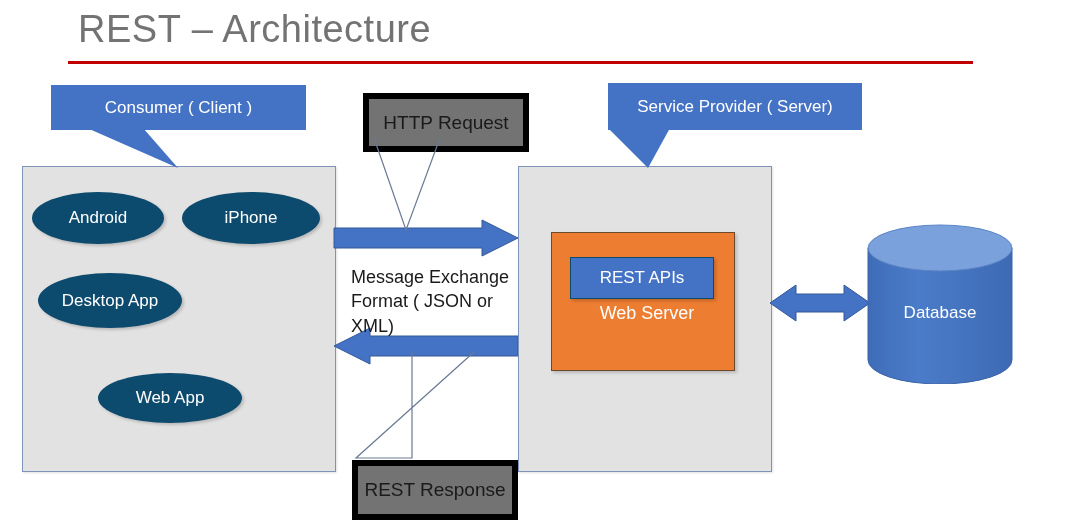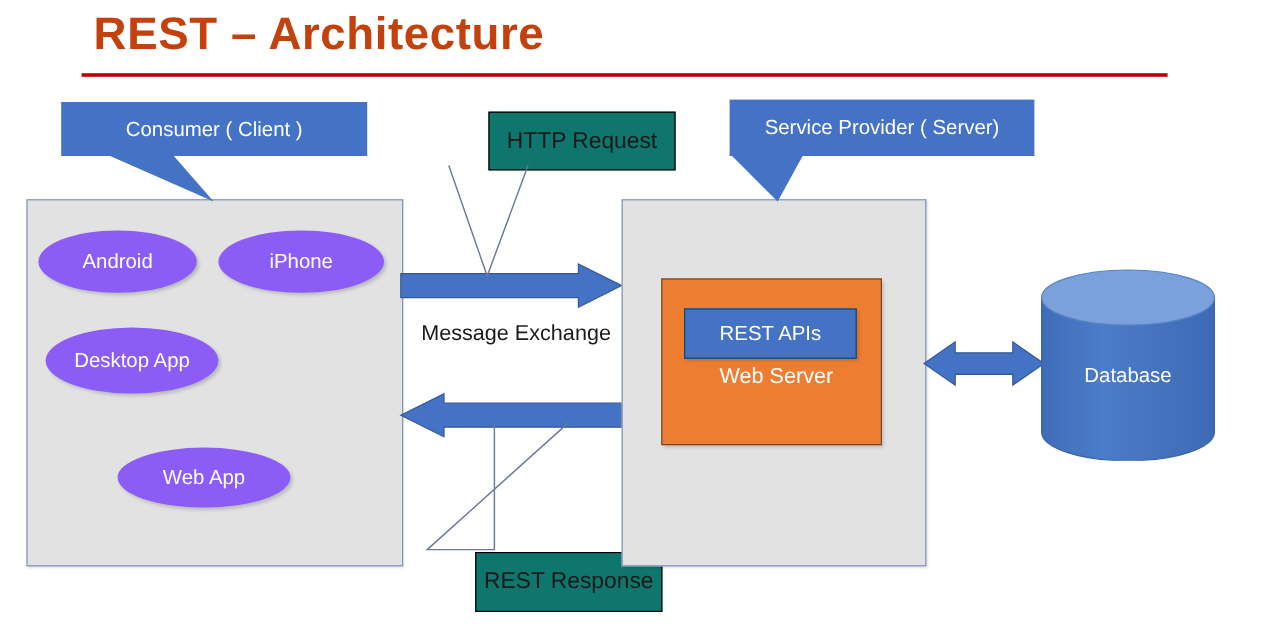--- a/index.html
+++ b/index.html
@@ -16,22 +16,22 @@
     font-family: "Liberation Sans", sans-serif;
     overflow: hidden;
   }
 
   
   #page-title {
     position: absolute;
     left: 78px;
     top: 8px;
     font-size: 38px;
-    font-weight: 700;
-    color: #c2410c;
+    font-weight: 400;
+    color: #737373;
     letter-spacing: 0.5px;
     white-space: nowrap;
   }
   #title-rule {
     position: absolute;
     left: 68px;
     top: 61px;
     width: 905px;
     height: 3px;
     background: #c00000;
@@ -43,21 +43,21 @@
     background: #e3e2e2;
     border: 1px solid #7f93b8;
     box-shadow: 1px 1px 2px rgba(0,0,0,0.12);
   }
   #client-panel { left: 22px;  top: 166px; width: 312px; height: 304px; }
   #server-panel { left: 518px; top: 166px; width: 252px; height: 304px; }
 
   
   .ellipse {
     position: absolute;
-    background: #8b5cf6;
+    background: #0c4a6e;
     border-radius: 50%;
     color: #ffffff;
     display: flex;
     align-items: center;
     justify-content: center;
     text-align: center;
     font-size: 17px;
     line-height: 1.12;
     box-shadow: 2px 2px 3px rgba(0,0,0,0.18);
   }
@@ -80,29 +80,28 @@
   }
   #callout-consumer { left: 51px;  top: 85px; width: 255px; height: 45px; }
   #callout-provider { left: 608px; top: 83px; width: 254px; height: 47px; }
   .callout-tail { position: absolute; overflow: visible; }
   #tail-consumer { left: 51px;  top: 128px; width: 160px; height: 42px; }
   #tail-provider { left: 608px; top: 128px; width: 160px; height: 42px; }
 
   
   .wcallout {
     position: absolute;
-    background: #0f766e;
-    border: 1px solid #000000;
+    background: #737373;
+    border: 6px solid #000000;
     display: flex;
     align-items: center;
     justify-content: center;
     font-size: 19px;
     color: #1a1a1a;
     white-space: nowrap;
-    margin-left: 44px;
   }
   #box-http-request  { left: 363px; top: 93px;  width: 154px; height: 47px; }
   #box-http-response { left: 352px; top: 460px; width: 154px; height: 48px; }
   .wtail { position: absolute; overflow: visible; }
   #tail-http-request  { left: 360px; top: 138px; width: 170px; height: 110px; }
   #tail-http-response { left: 340px; top: 352px; width: 180px; height: 112px; }
 
   
   .arrow { position: absolute; overflow: visible; }
   #arrow-request  { left: 334px; top: 220px; width: 184px; height: 36px; }
@@ -208,20 +207,21 @@
     <polyline points="14,0 46,92 80,0" fill="none" stroke="#6a7a94" stroke-width="1.2"></polyline>
   </svg>
 
   <div id="box-http-response" class="wcallout">REST Response</div>
   <svg id="tail-http-response" class="wtail" viewBox="0 0 180 112">
     <polyline points="134,0 16,106 72,106 72,0" fill="none" stroke="#6a7a94" stroke-width="1.2"></polyline>
   </svg>
 
   <div id="msg-format">
     <span>Message Exchange</span>
+    <span>Format ( JSON or XML)</span>
   </div>
 
   <div id="server-panel" class="panel"></div>
 
   <div id="callout-provider" class="callout">Service Provider ( Server)</div>
   <svg id="tail-provider" class="callout-tail" viewBox="0 0 160 42">
     <polygon points="0,0 40,40 62,0" fill="#4472c4"></polygon>
   </svg>
 
   <div id="web-server-box"></div>

